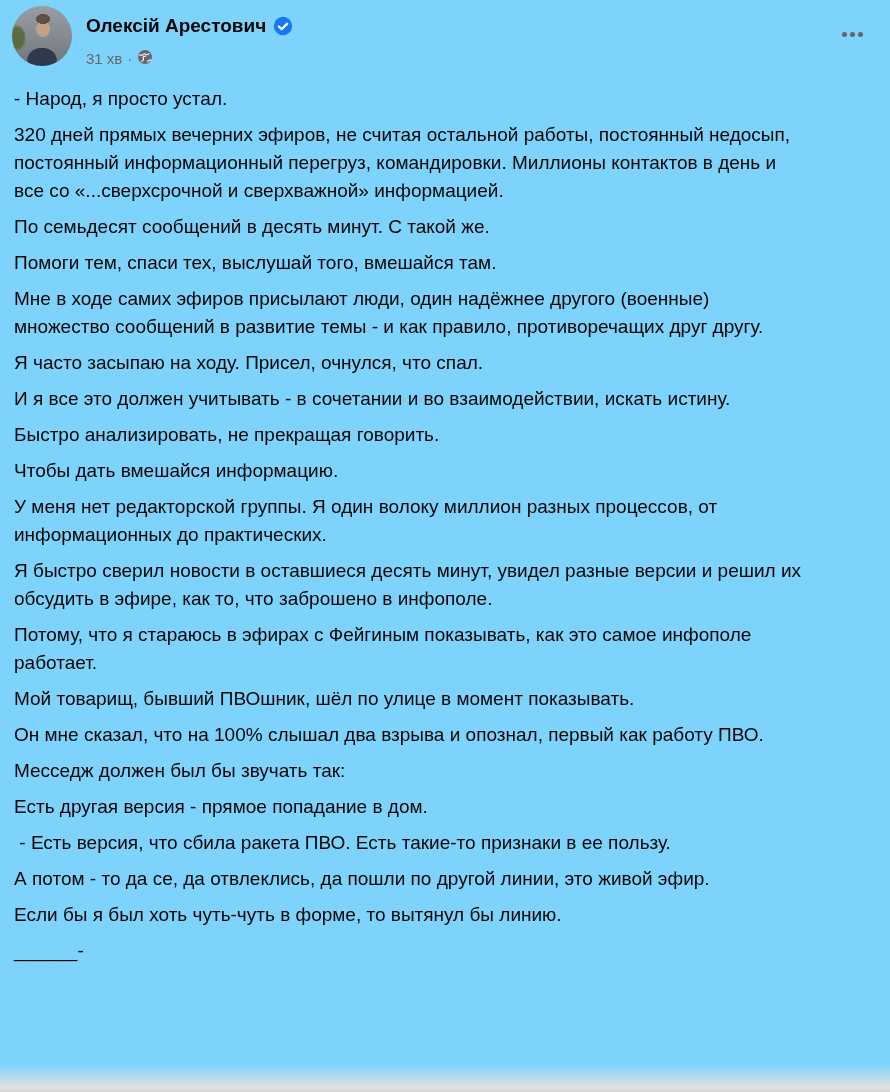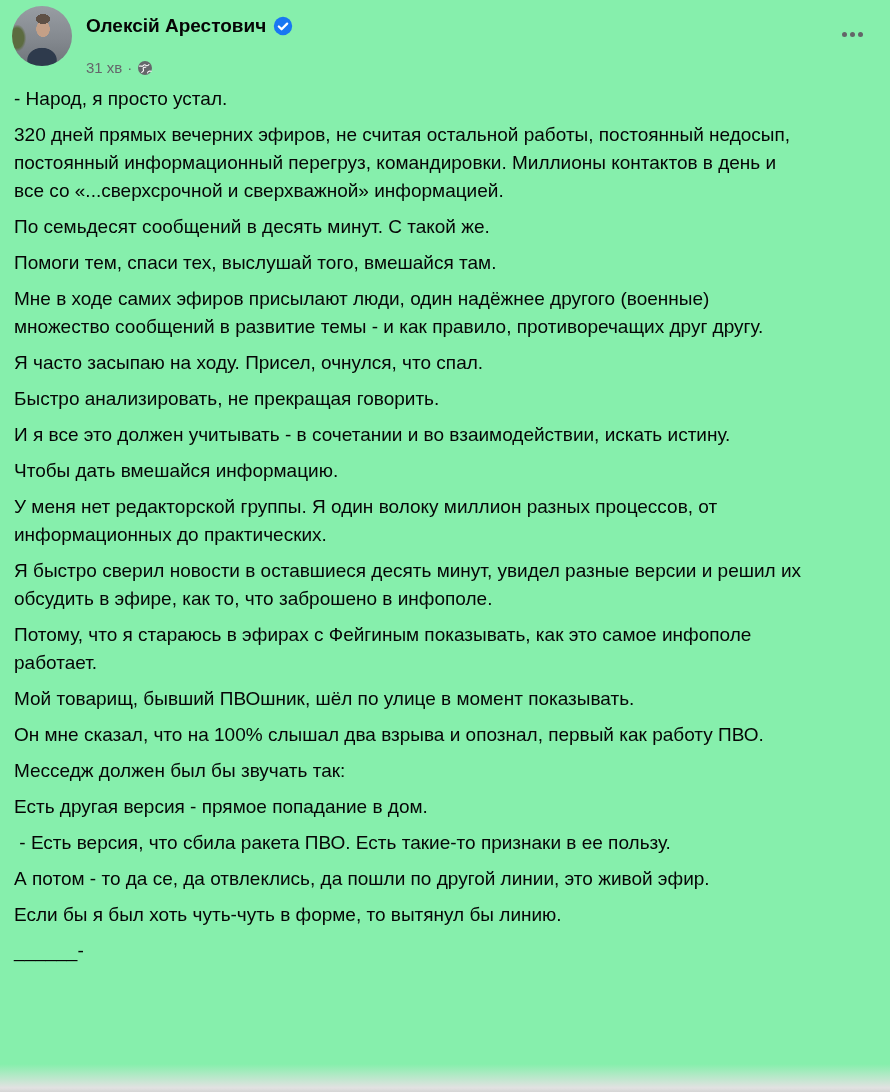--- a/index.html
+++ b/index.html
@@ -8,21 +8,21 @@
     width: 890px;
     height: 1092px;
     overflow: hidden;
     background: #ffffff;
     font-family: "Liberation Sans", "DejaVu Sans", sans-serif;
   }
   .post {
     position: relative;
     width: 890px;
     height: 1092px;
-    background: #86efac;
+    background: #7dd3fc;
   }
   
   .header {
     position: relative;
     display: flex;
     align-items: flex-start;
     padding: 6px 16px 0 12px;
     height: 66px;
   }
   .avatar {
@@ -55,22 +55,21 @@
     cursor: pointer;
   }
   .verified-badge {
     margin-left: 7px;
     width: 20px;
     height: 20px;
     display: inline-block;
   }
   .meta-row {
     display: flex;
-    align-items: center;
-    margin-top: 20px;
+    margin-top: 11px;
     font-size: 15px;
     color: #65676b;
     line-height: 20px;
   }
   .meta-sep {
     margin: 0 5px;
   }
   .globe-icon {
     width: 16px;
     height: 16px;
@@ -162,22 +161,22 @@
   <div class="post-text">
       <p>- Народ, я просто устал.</p>
       <p>320 дней прямых вечерних эфиров, не считая остальной работы, постоянный недосып,
 постоянный информационный перегруз, командировки. Миллионы контактов в день и
 все со «...сверхсрочной и сверхважной» информацией.</p>
       <p>По семьдесят сообщений в десять минут. С такой же.</p>
       <p>Помоги тем, спаси тех, выслушай того, вмешайся там.</p>
       <p>Мне в ходе самих эфиров присылают люди, один надёжнее другого (военные)
 множество сообщений в развитие темы - и как правило, противоречащих друг другу.</p>
       <p>Я часто засыпаю на ходу. Присел, очнулся, что спал.</p>
+      <p>И я все это должен учитывать - в сочетании и во взаимодействии, искать истину.</p>
       <p>Быстро анализировать, не прекращая говорить.</p>
-      <p>И я все это должен учитывать - в сочетании и во взаимодействии, искать истину.</p>
       <p>Чтобы дать вмешайся информацию.</p>
       <p>У меня нет редакторской группы. Я один волоку миллион разных процессов, от
 информационных до практических.</p>
       <p>Я быстро сверил новости в оставшиеся десять минут, увидел разные версии и решил их
 обсудить в эфире, как то, что заброшено в инфополе.</p>
       <p>Потому, что я стараюсь в эфирах с Фейгиным показывать, как это самое инфополе
 работает.</p>
       <p>Мой товарищ, бывший ПВОшник, шёл по улице в момент показывать.</p>
       <p>Он мне сказал, что на 100% слышал два взрыва и опознал, первый как работу ПВО.</p>
       <p>Месседж должен был бы звучать так:</p>

